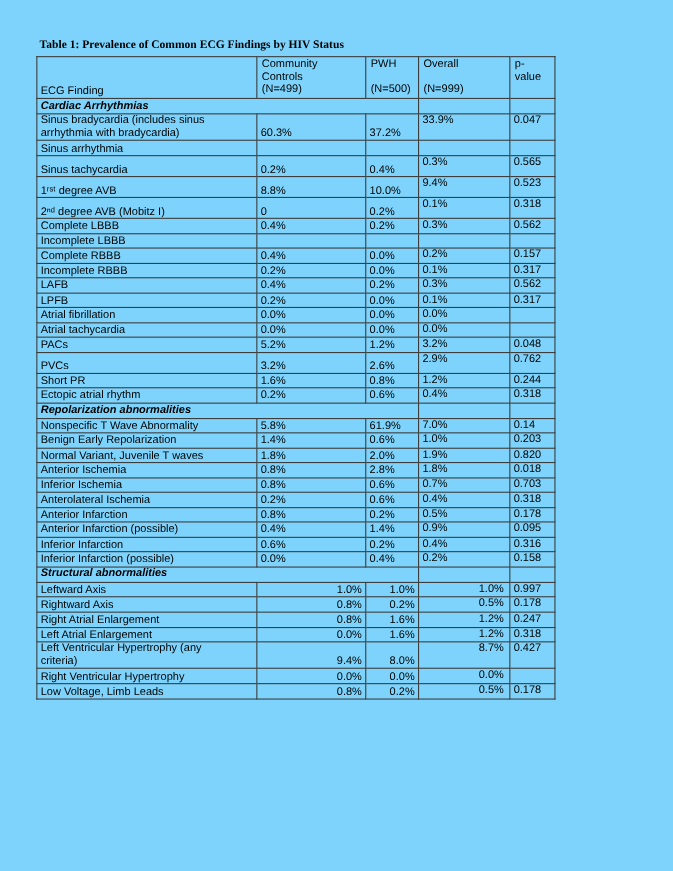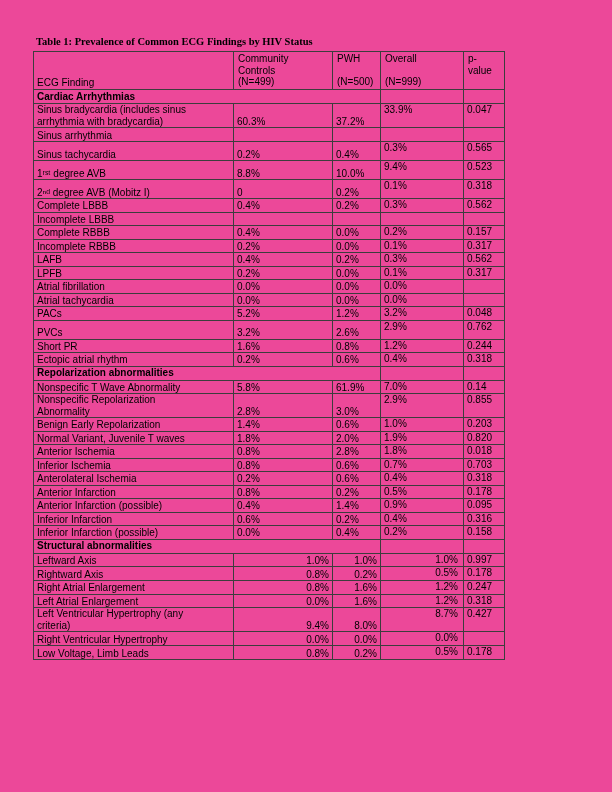--- a/index.html
+++ b/index.html
@@ -5,21 +5,21 @@
   html, body { margin: 0; padding: 0; }
   body {
     width: 612px; height: 792px;
     background: #ffffff;
     font-family: "Liberation Sans", "DejaVu Sans", sans-serif;
     color: #000;
   }
   .page {
     position: relative;
     width: 612px; height: 792px;
-    background: #ec4899;
+    background: #7dd3fc;
     overflow: hidden;
   }
   .doc-title {
     position: absolute;
     left: 36px; top: 36px;
     font-family: "Liberation Serif", "DejaVu Serif", serif;
     font-weight: bold;
     font-size: 10.5px;
     line-height: 11px;
     white-space: nowrap;
@@ -49,21 +49,21 @@
   tr.h-t td { height: 18px; }
   tr.h-d td { height: 23px; }
   
   td.lab { vertical-align: bottom; white-space: pre-line; padding-bottom: 1px; }
   td.cc, td.pwh { vertical-align: bottom; white-space: nowrap; padding-left: 4px; padding-bottom: 1px; }
   td.ov, td.p { vertical-align: top; white-space: nowrap; padding-left: 4px; padding-top: 1px; }
   
   tr.ra td.cc, tr.ra td.pwh { text-align: right; padding-right: 3px; }
   tr.ra td.ov { text-align: right; padding-right: 5px; }
   
-  tr.section td.lab { font-weight: bold; vertical-align: middle; padding-bottom: 0; }
+  tr.section td.lab { font-weight: bold; font-style: italic; vertical-align: middle; padding-bottom: 0; }
   
   td.pb { font-weight: bold; }
 </style>
 </head>
 <body>
 
 <div class="page">
   <div class="doc-title">Table 1: Prevalence of Common ECG Findings by HIV Status</div>
 
   <table class="ecg">
@@ -221,28 +221,20 @@
           <td class="ov"></td>
           <td class="p"></td>
         </tr>
         <tr class="h-s">
           <td class="lab">Nonspecific T Wave Abnormality</td>
           <td class="cc">5.8%</td>
           <td class="pwh">61.9%</td>
           <td class="ov">7.0%</td>
           <td class="p">0.14</td>
         </tr>
-        <tr class="h-d">
-          <td class="lab">Nonspecific Repolarization
-Abnormality</td>
-          <td class="cc">2.8%</td>
-          <td class="pwh">3.0%</td>
-          <td class="ov">2.9%</td>
-          <td class="p">0.855</td>
-        </tr>
         <tr class="h-s">
           <td class="lab">Benign Early Repolarization</td>
           <td class="cc">1.4%</td>
           <td class="pwh">0.6%</td>
           <td class="ov">1.0%</td>
           <td class="p">0.203</td>
         </tr>
         <tr class="h-s">
           <td class="lab">Normal Variant, Juvenile T waves</td>
           <td class="cc">1.8%</td>

